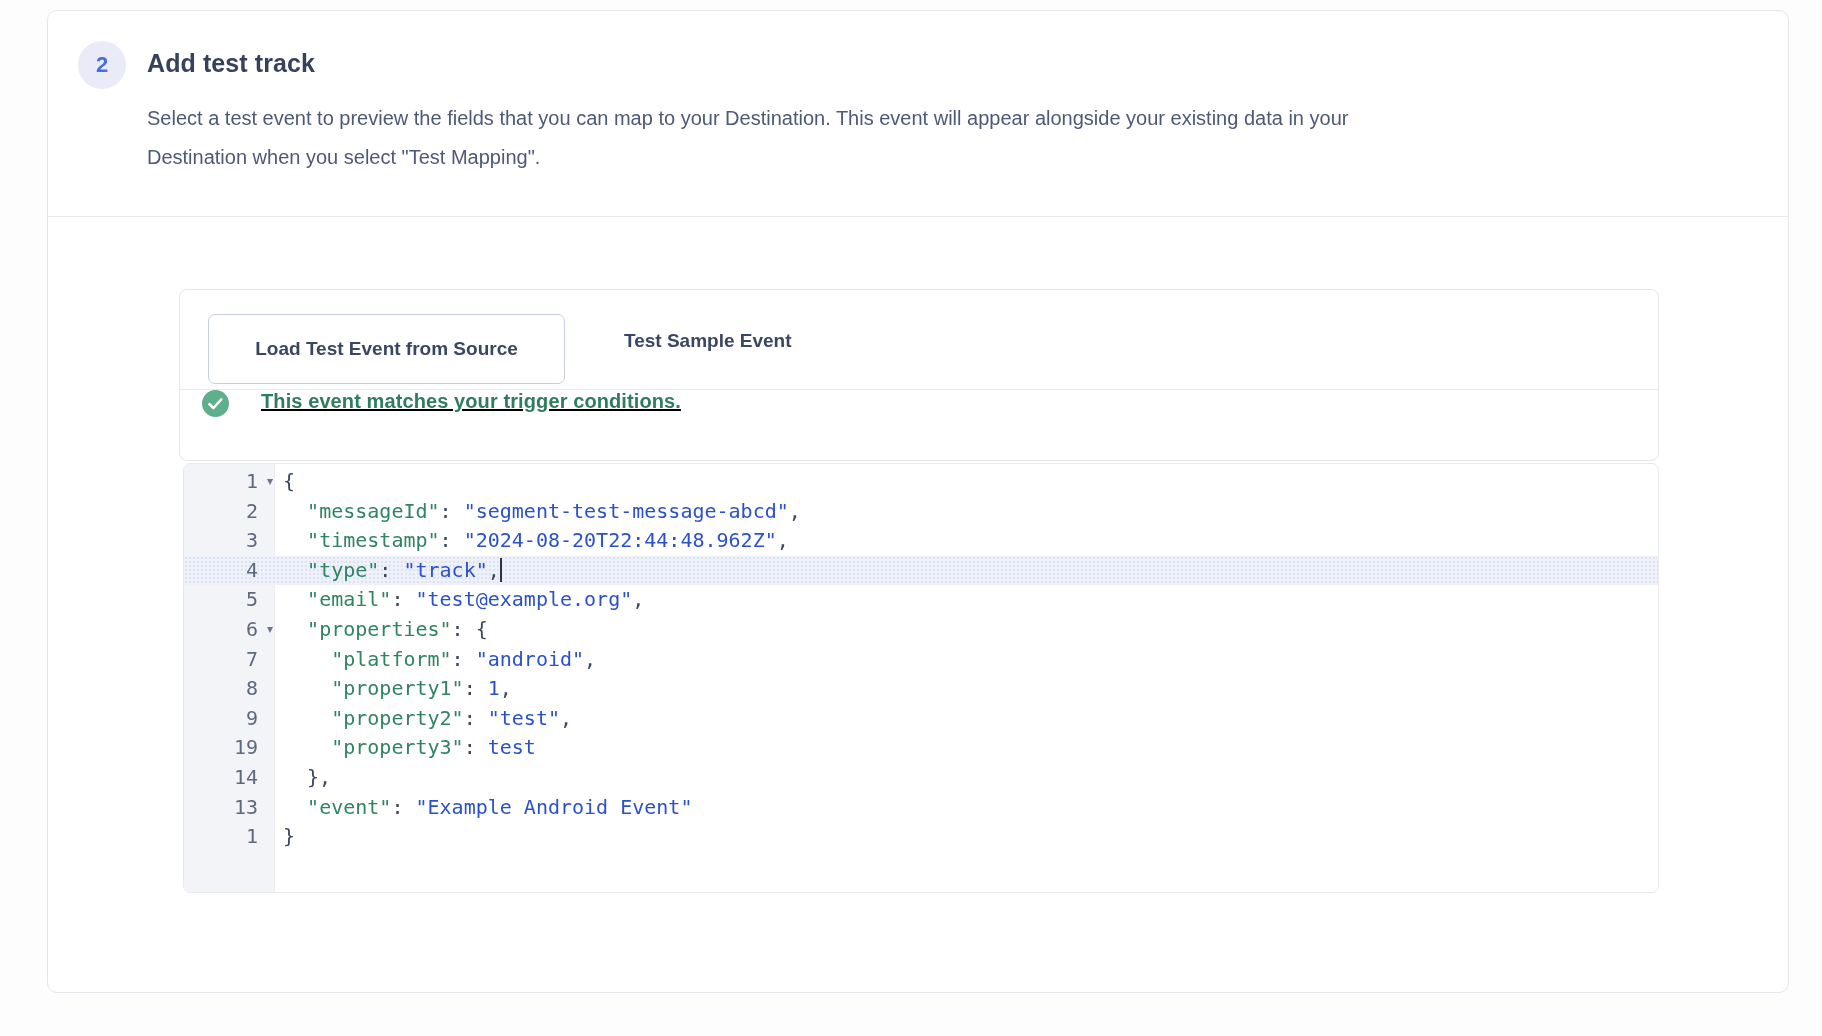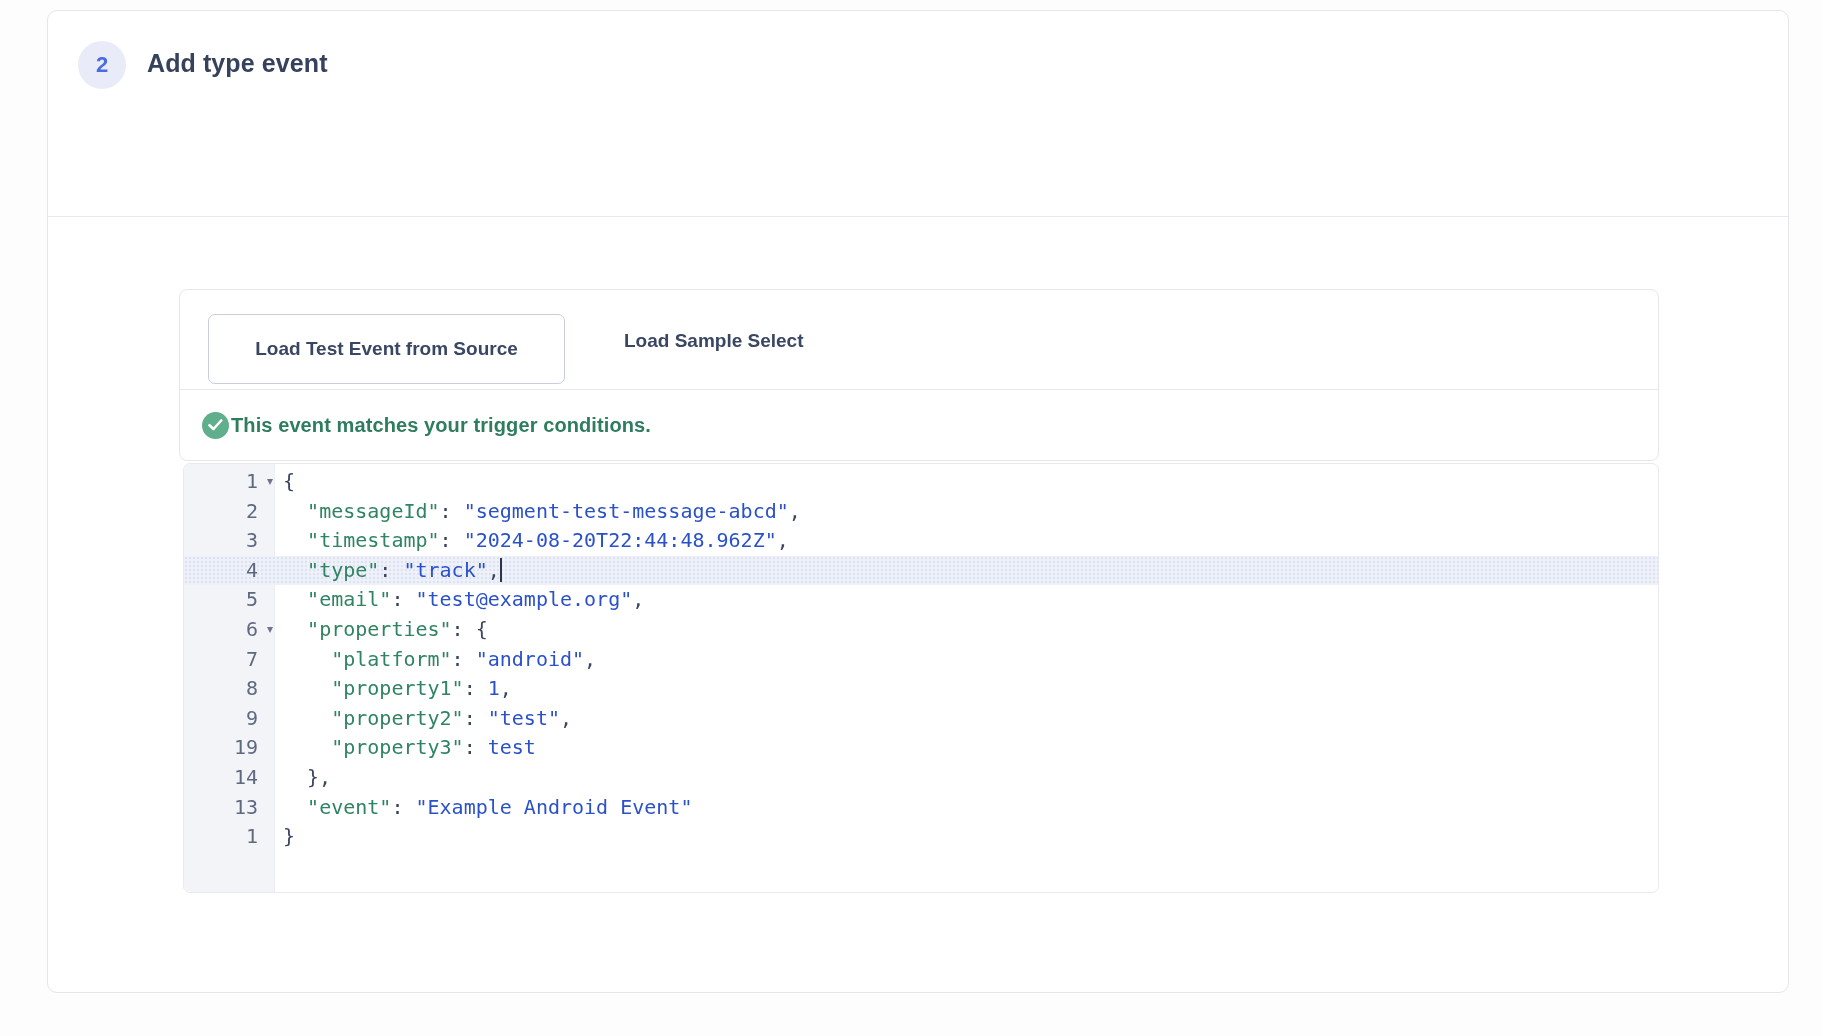--- a/index.html
+++ b/index.html
@@ -46,21 +46,21 @@
   .load-sample-btn {
     position: absolute; left: 415px; top: 24px; height: 54px; padding: 0 29px;
     background: transparent; border: none; border-radius: 7px;
     font-family: "Liberation Sans", sans-serif;
     font-size: 19px; font-weight: 600; color: #3a4763;
     display: flex; align-items: center; justify-content: center; cursor: pointer;
   }
   .tabs-divider { position: absolute; left: 0; top: 99px; width: 100%; height: 1px; background: #e7e9ed; }
   .status-row {
     position: absolute; left: 0; top: 100px; right: 0; bottom: 0;
-    display: flex; align-items: center; padding-left: 22px; gap: 2px;
+    display: flex; padding-left: 22px; gap: 32px; text-decoration: underline;
   }
   .check-circle {
     width: 27px; height: 27px; border-radius: 50%; background: var(--success-icon-bg);
     display: flex; align-items: center; justify-content: center; flex: none;
   }
   .status-text { font-size: 20px; font-weight: 600; color: var(--success-text); letter-spacing: 0.1px; }
 
   
   .editor {
     position: absolute; left: 135px; top: 452px; width: 1476px; height: 430px;
@@ -94,26 +94,28 @@
 </style>
 </head>
 <body>
 
 <div class="stage">
   <div class="outer-card">
 
     <div class="step-circle">
       <span>2</span>
     </div>
-    <h1 class="page-title">Add type event</h1>
+    <h1 class="page-title">Add test track</h1>
+    <p class="page-desc">Select a test event to preview the fields that you can map to your Destination. This event will appear alongside your existing data in your
+Destination when you select "Test Mapping".</p>
     <div class="header-divider"></div>
 
     <div class="tabs-card">
       <button class="load-source-btn">Load Test Event from Source</button>
-      <button class="load-sample-btn">Load Sample Select</button>
+      <button class="load-sample-btn">Test Sample Event</button>
       <div class="tabs-divider"></div>
       <div class="status-row">
         <span class="check-circle">
           <svg width="15" height="12" viewBox="0 0 15 12" aria-hidden="true">
             <polyline points="1.5,6.2 5.5,10 13.2,1.5" fill="none" stroke="#ffffff" stroke-width="2.6" stroke-linecap="round" stroke-linejoin="round"></polyline>
           </svg>
         </span>
         <span class="status-text">This event matches your trigger conditions.</span>
       </div>
     </div>

